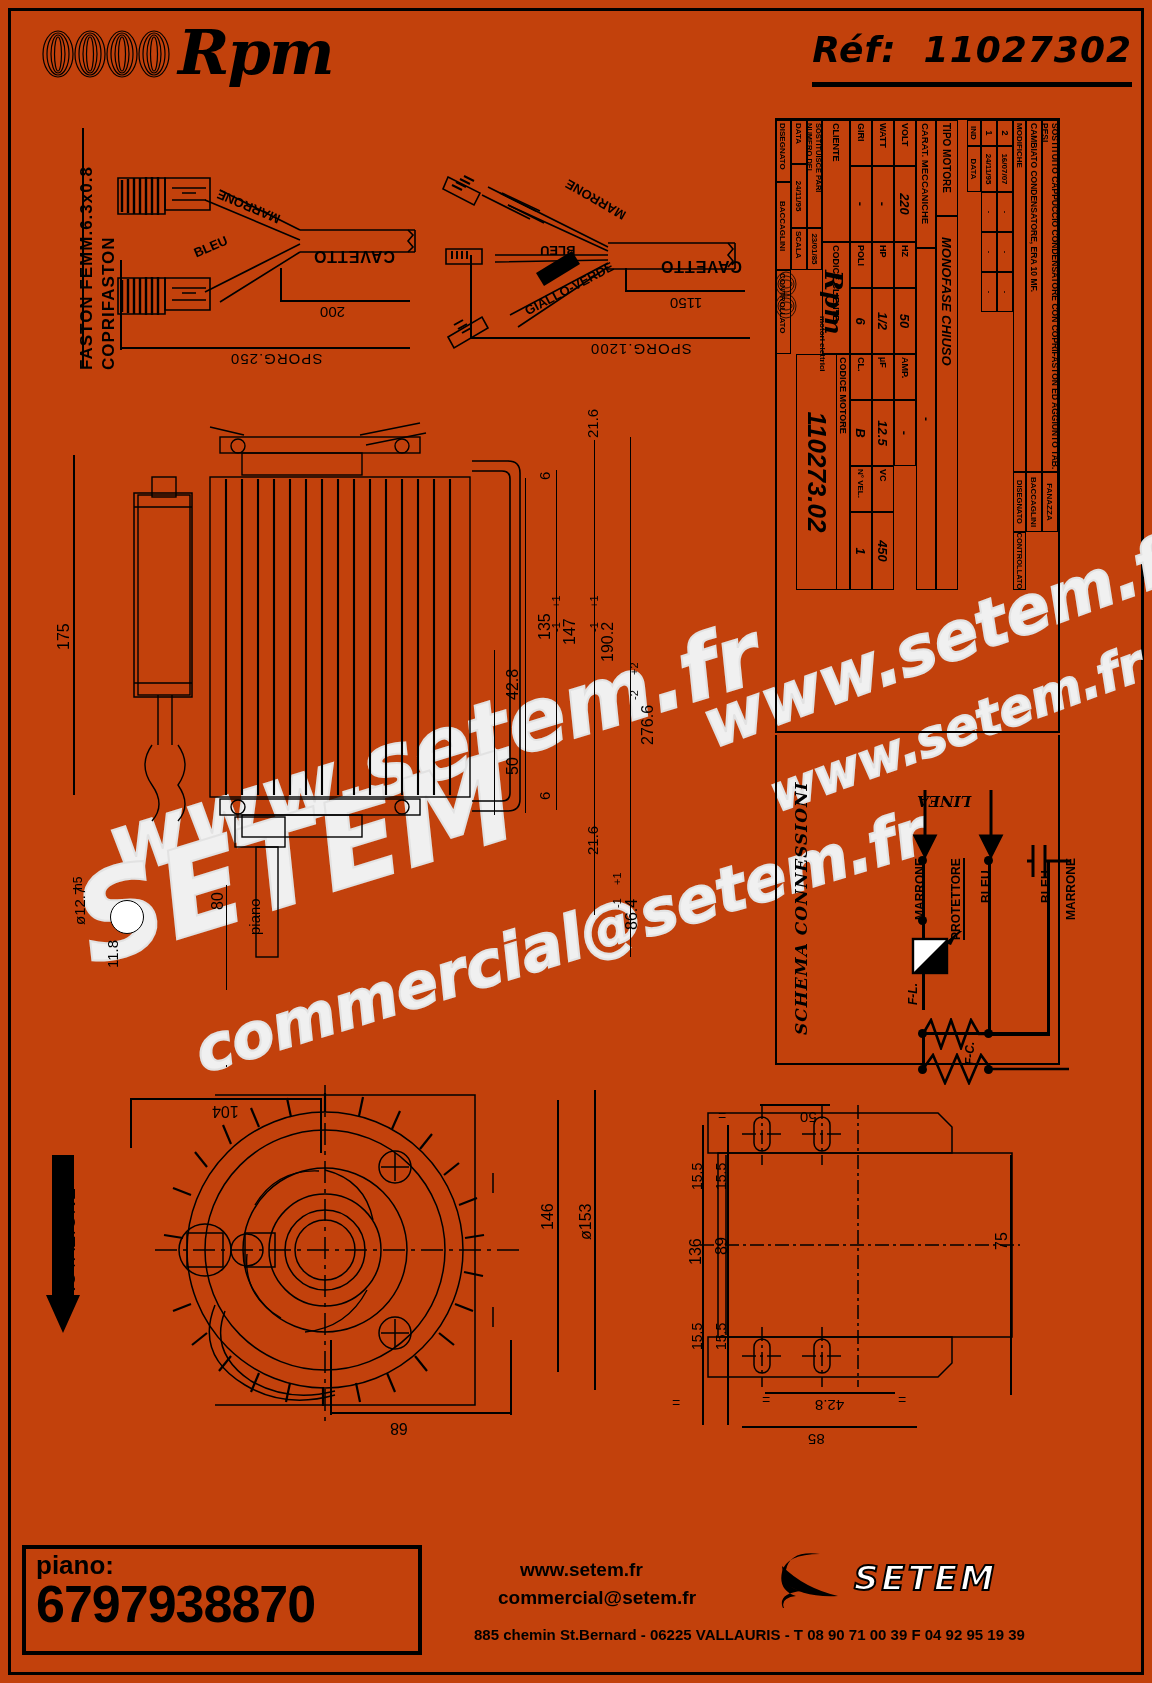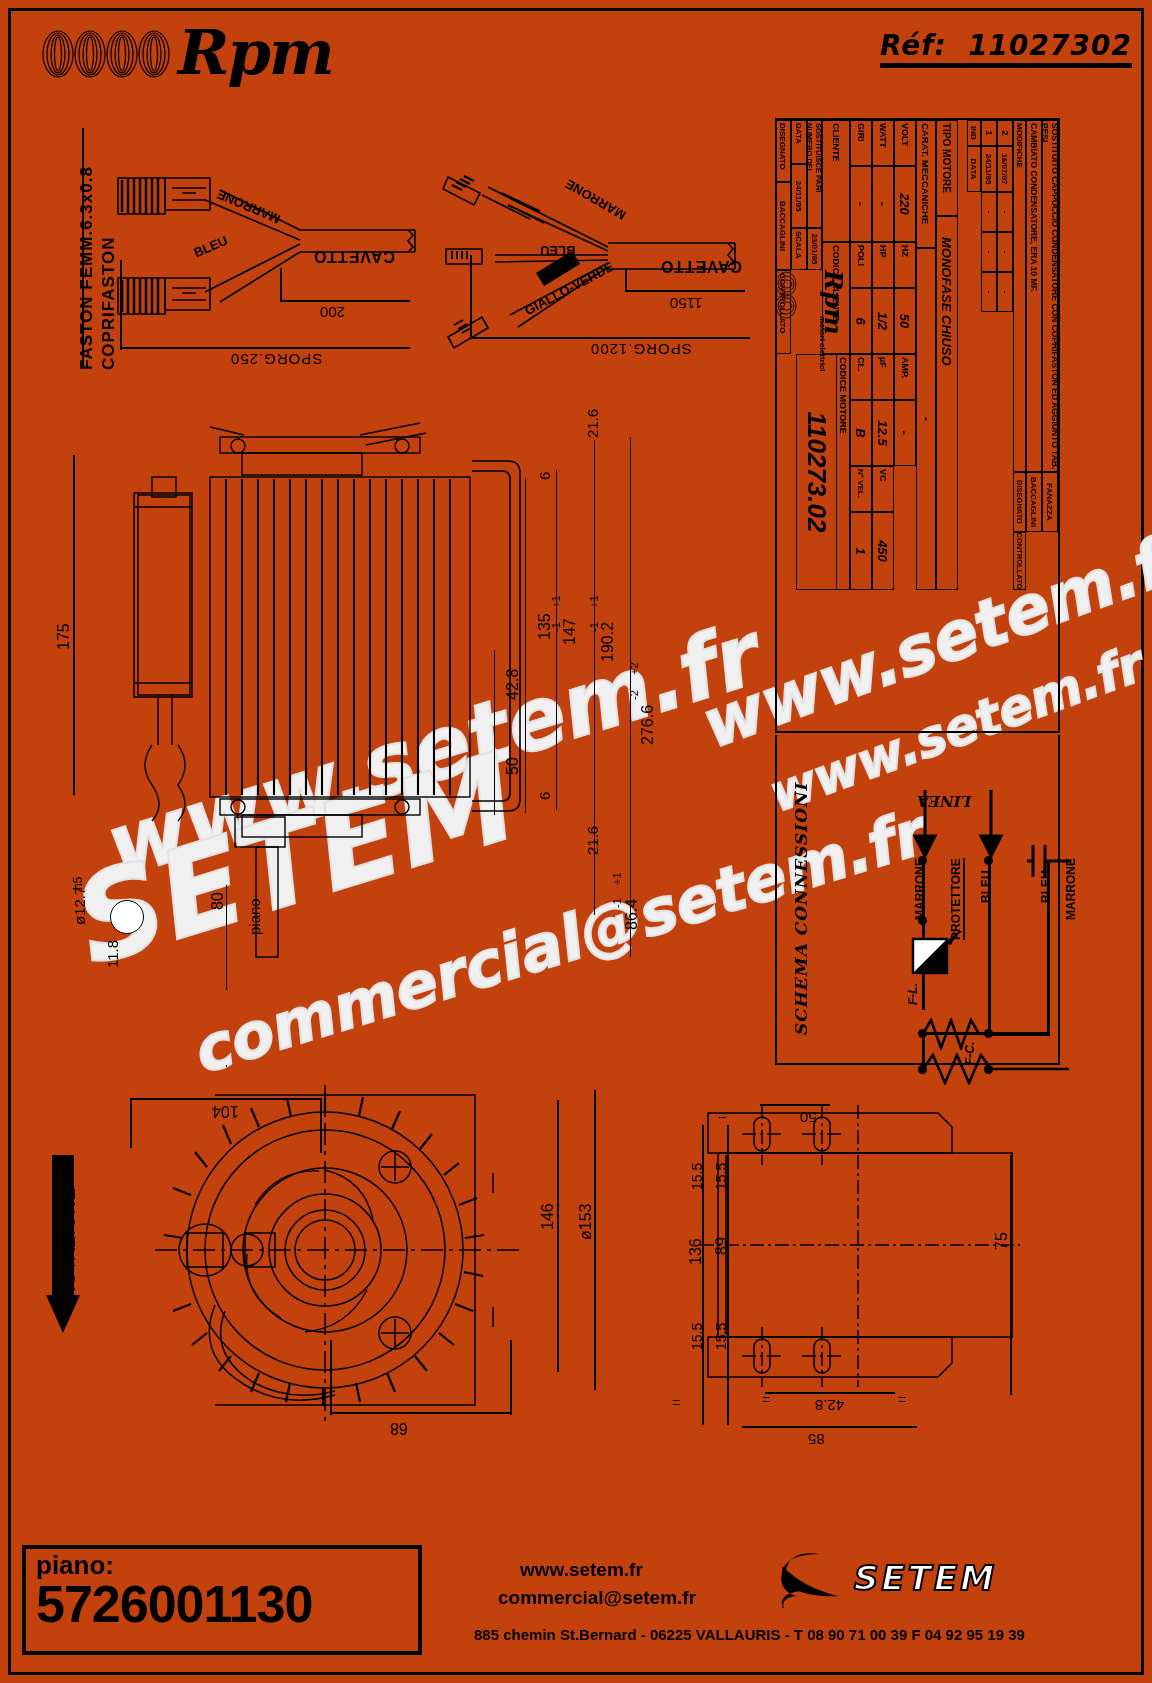--- a/index.html
+++ b/index.html
@@ -30,23 +30,23 @@
   
   #hdr-logo-text {
     left: 178px; top: 22px;
     font-family: "DejaVu Serif", serif;
     font-style: italic; font-weight: bold;
     font-size: 62px; letter-spacing: -2px;
   }
   #hdr-ref {
     right: 20px; top: 32px;
     font-family: "DejaVu Sans", sans-serif;
-    font-style: italic; font-weight: bold; font-size: 28px;
+    font-style: italic; font-weight: bold; font-size: 36px;
     letter-spacing: 1px;
-    border-bottom: 5px solid #000; padding-bottom: 3px;
+    border-bottom: 5px solid #000; padding-bottom: 14px;
   }
 
   
   #wm { position:absolute; left:0; top:0; width:1152px; height:1683px; pointer-events:none; }
   .wm-t {
     position:absolute; color:#f0f0f0;
     font-family:"DejaVu Sans", sans-serif; font-weight:bold;
     -webkit-text-stroke: 2px #e2e2e2;
     white-space: nowrap;
   }
@@ -605,21 +605,21 @@
     <div class="wlabel" style="left:172px;top:205px;border-bottom:2px solid #000;">PROTETTORE</div>
     <div class="wlabel" style="left:202px;top:168px;">BLEU</div>
     <div class="wlabel" style="left:262px;top:168px;">BLEU</div>
     <div class="wlabel" style="left:287px;top:185px;">MARRONE</div>
     <div class="wlabel" style="left:129px;top:270px;font-style:italic;">F-L.</div>
     <div class="wlabel" style="left:186px;top:330px;font-style:italic;">F-C.</div>
   </div>
 
   <div class="box" id="footer-code-box"></div>
   <div class="txt" id="footer-code-lbl">piano:</div>
-  <div class="txt" id="footer-code-val">5726001130</div>
+  <div class="txt" id="footer-code-val">6797938870</div>
 
   <div class="txt ftxt" style="left:520px;top:1560px;font-size:19px;">www.setem.fr</div>
   <div class="txt ftxt" style="left:498px;top:1588px;font-size:19px;">commercial@setem.fr</div>
   <div class="txt ftxt" style="left:474px;top:1627px;font-size:15px;">885 chemin St.Bernard  -   06225 VALLAURIS  -  T 08 90 71 00 39   F 04 92 95 19 39</div>
 
   <div class="abs" style="left:776px;top:1548px;">
     <svg width="280" height="60" viewBox="0 0 280 60">
       <g fill="none" stroke="#000" stroke-width="2.2">
         <path d="M44 6 q-30 -4 -34 16 q-3 17 16 21 q-22 2 -20 14 q2 13 34 9
                  q-26 6 -32 -6 q-4 -10 12 -12 q-18 -6 -14 -24 q4 -18 38 -18 Z" fill="#000" stroke="none"></path>

